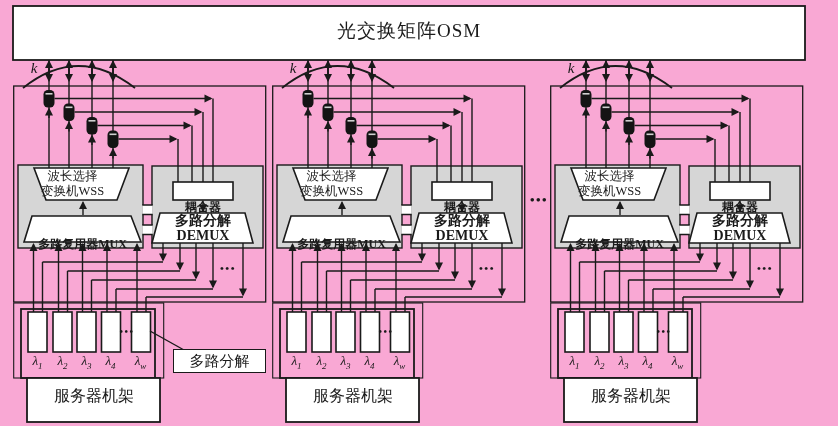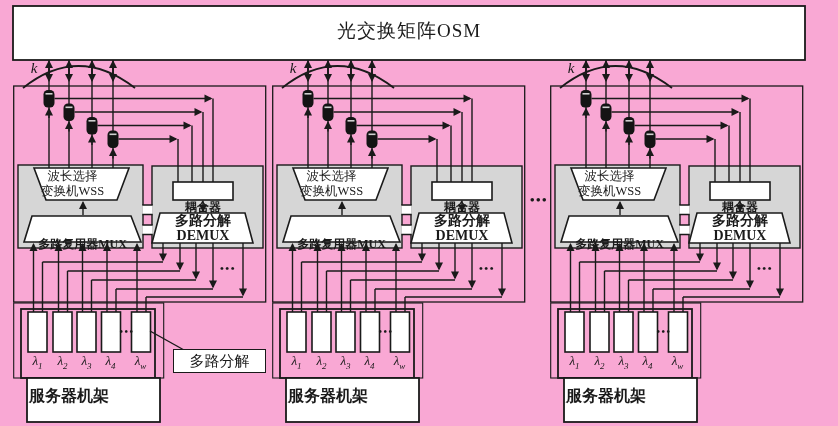--- a/index.html
+++ b/index.html
@@ -15,21 +15,21 @@
   .mux-label{left:12px;top:238px;width:115px;font-size:12px;font-weight:700;}
   .coupler-label{left:160px;top:184px;width:60px;font-size:12px;font-weight:700;margin-top:17px;}
   .demux-label{left:140px;top:214px;width:100px;font-size:14px;font-weight:700;line-height:14.5px;}
   .dots{font-weight:700;letter-spacing:1.5px;font-size:11px;color:#1a1a1a;}
   .demux-dots{left:200px;top:262px;width:30px;}
   .slot-dots{left:99px;top:326px;width:30px;font-size:10px;}
   .inter-dots{left:524px;top:193px;width:30px;font-size:13px;}
   .lam{position:absolute;top:353px;width:21px;text-align:center;font-size:13px;font-style:italic;}
   .lam sub{font-size:9px;line-height:0;}
   .l1{left:14px;} .l2{left:39px;} .l3{left:63px;} .l4{left:87px;} .l5{left:117px;}
-  .server-label{left:2px;top:387px;width:108px;font-size:16px;font-weight:bold;}
+  .server-label{left:27px;top:387px;width:108px;font-size:16px;}
   .callout{left:173px;top:349px;width:91px;height:22px;border:1.6px solid #1a1a1a;background:#fff;
            font-size:15px;line-height:22px;}
 </style>
 </head>
 <body>
 
 <div class="canvas">
 
   <svg width="838" height="426" viewBox="0 0 838 426">
     <defs>

